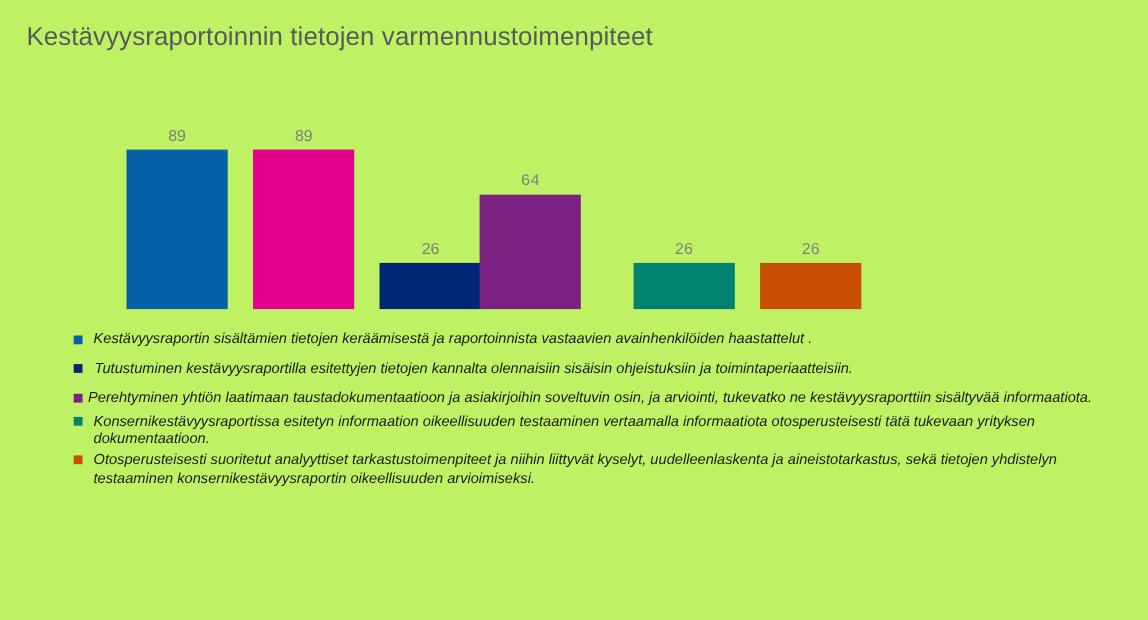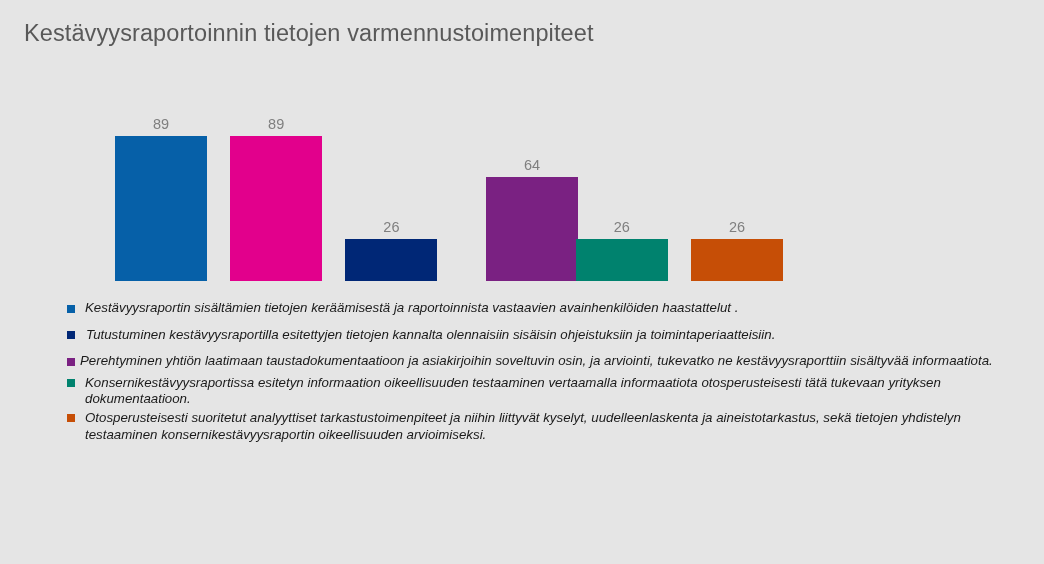--- a/index.html
+++ b/index.html
@@ -13,21 +13,21 @@
     font-family: "Liberation Sans", sans-serif;
     color: #262626;
     overflow: hidden;
     position: relative;
   }
   #slide {
     position: absolute;
     left: 0; top: 0;
     width: 1044px;
     height: 564px;
-    background: #e5e5e5;
+    background: #bef264;
     box-sizing: border-box;
   }
 
   
   #chart-title {
     position: absolute;
     left: 24px;
     top: 20px;
     width: 960px;
     font-size: 23.5px;
@@ -120,21 +120,21 @@
           <div class="bar-rect" title="Ymmärryksen hankkiminen  kestävyysraportointiprosessista, siihen liittyvistä sisäisistä kontrolleista sekä tietojärjestelmistä haastatteluiden avulla." style="background: rgb(226, 0, 140);"></div>
         </div>
         <div class="bar-label" style="bottom: 152px;">89</div>
       </div>
       <div class="bar-slot" style="left: 345.4px;">
         <div class="bar-col" style="height: 42px;">
           <div class="bar-rect" title="Tutustuminen kestävyysraportilla esitettyjen tietojen kannalta olennaisiin sisäisin ohjeistuksiin ja toimintaperiaatteisiin." style="background: rgb(0, 39, 118);"></div>
         </div>
         <div class="bar-label" style="bottom: 49px;">26</div>
       </div>
-      <div class="bar-slot" style="left: 486px;">
+      <div class="bar-slot" style="left: 436px; font-family: Liberation Mono, monospace;">
         <div class="bar-col" style="height: 104px;">
           <div class="bar-rect" title="Perehtyminen yhtiön laatimaan taustadokumentaatioon ja asiakirjoihin soveltuvin osin, ja arviointi, tukevatko ne kestävyysraporttiin sisältyvää informaatiota." style="background: rgb(122, 33, 130);"></div>
         </div>
         <div class="bar-label" style="bottom: 111px;">64</div>
       </div>
       <div class="bar-slot" style="left: 575.8px;">
         <div class="bar-col" style="height: 42px;">
           <div class="bar-rect" title="Konsernikestävyysraportissa esitetyn informaation oikeellisuuden testaaminen vertaamalla informaatiota otosperusteisesti tätä tukevaan yrityksen dokumentaatioon." style="background: rgb(0, 130, 110);"></div>
         </div>
         <div class="bar-label" style="bottom: 49px;">26</div>

